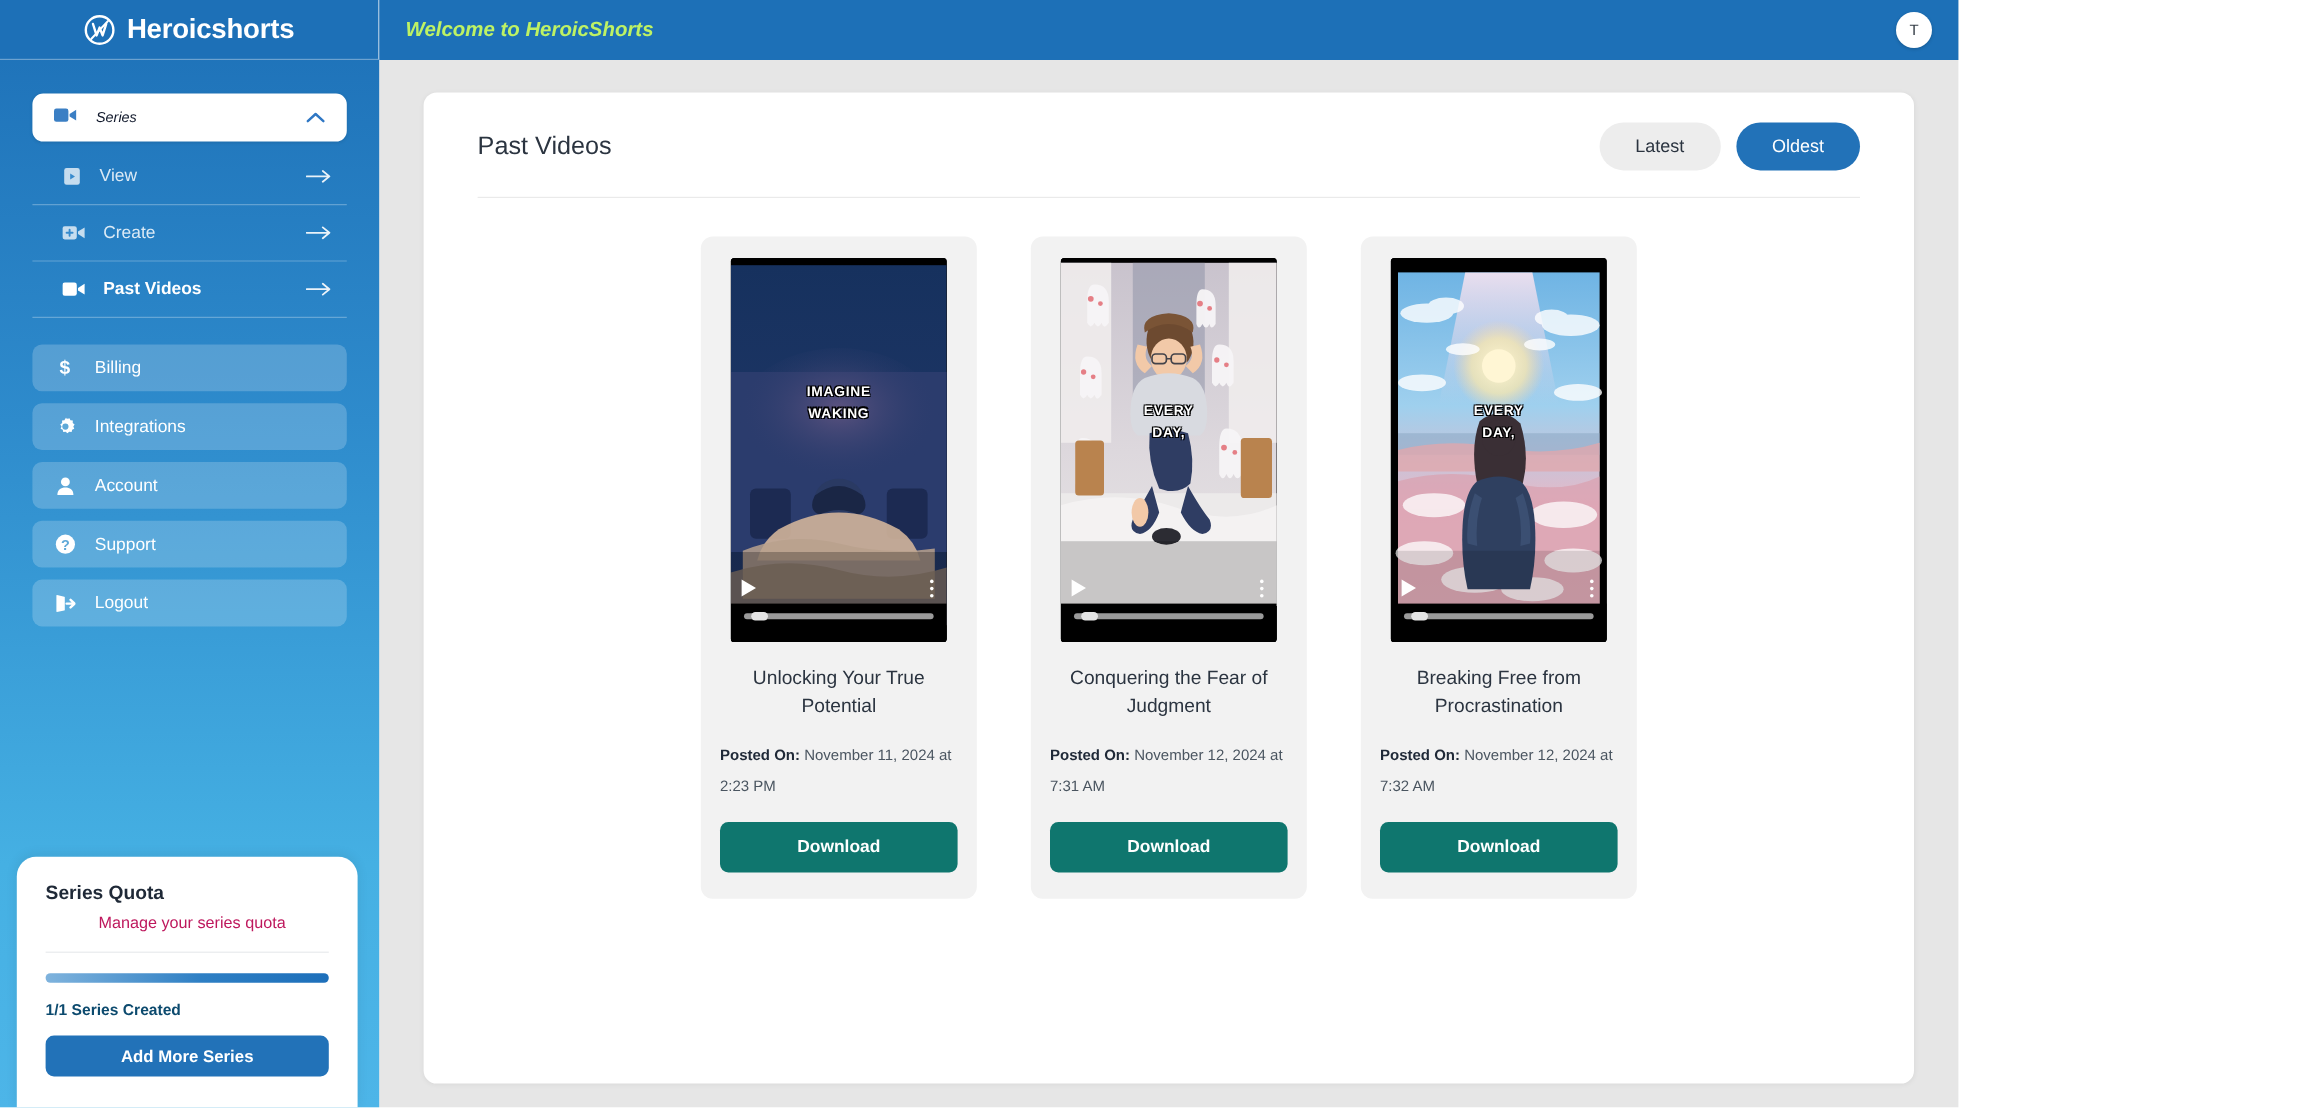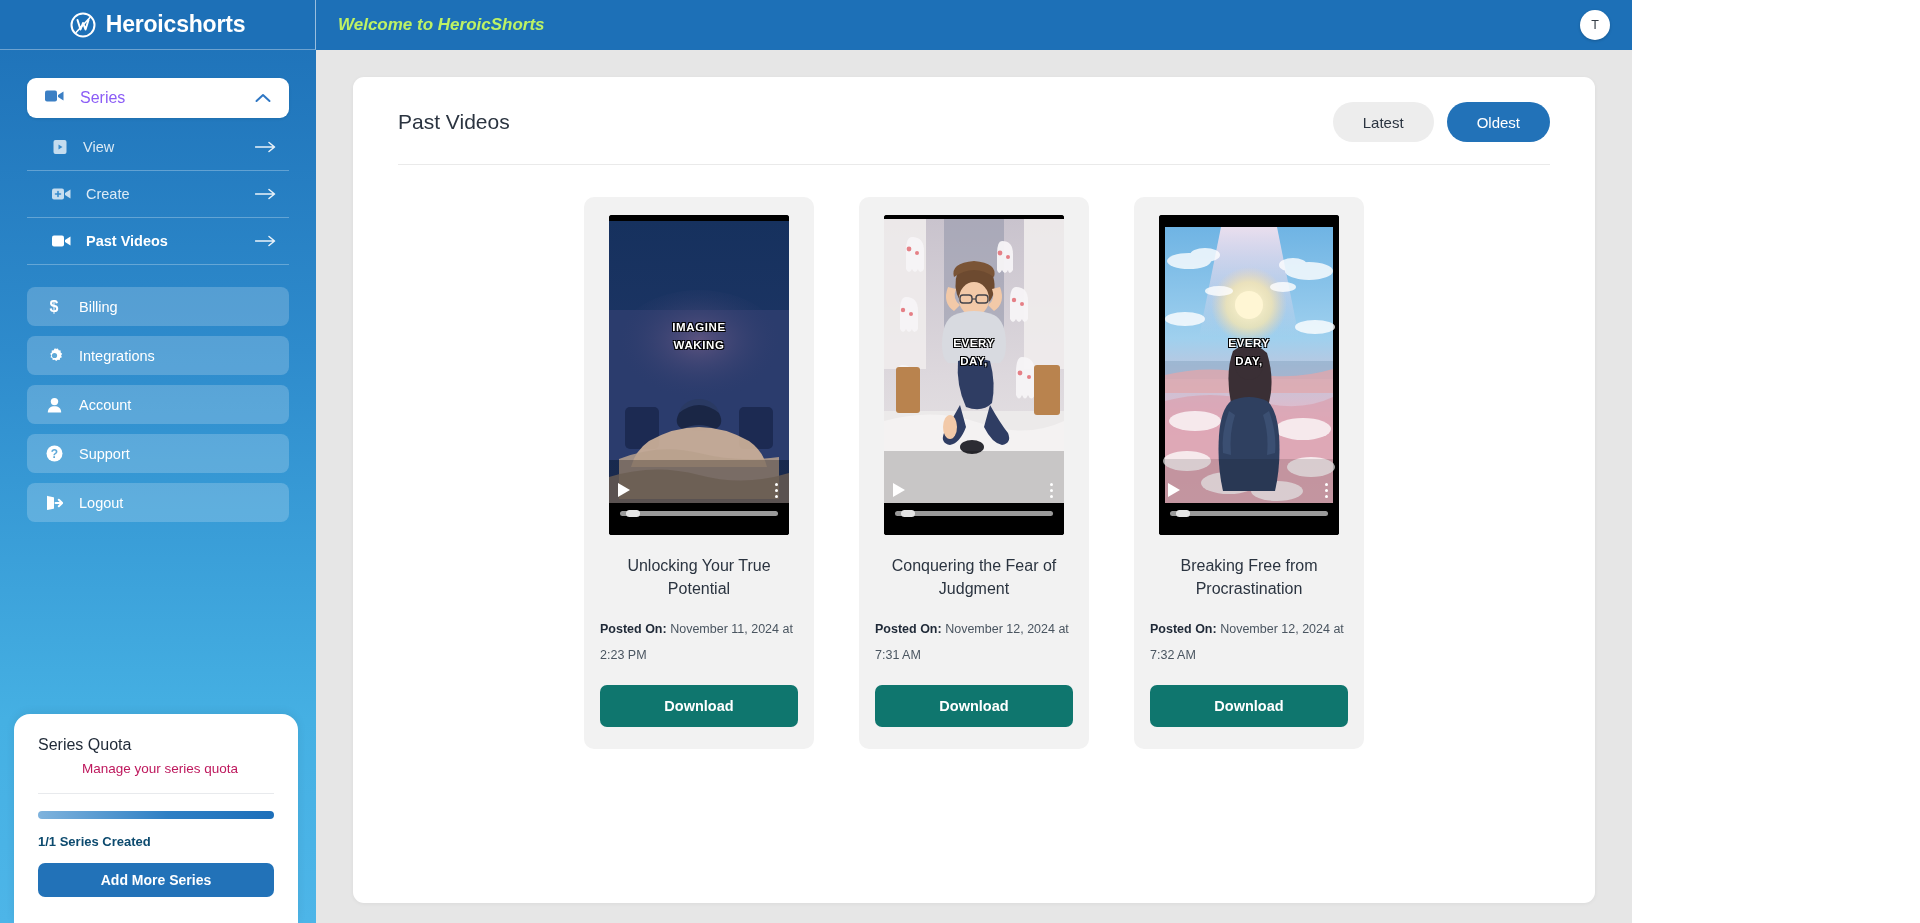--- a/index.html
+++ b/index.html
@@ -60,24 +60,25 @@
     border-radius: 9px;
     height: 40px;
     display: flex;
     align-items: center;
     padding: 0 18px;
     gap: 16px;
     box-shadow: 0 1px 3px rgba(0,0,0,0.10);
     cursor: pointer;
   }
   .nav-primary .label {
-    color: #8b5cf6;
-    font-size: 16px;
+    color: #0f172a;
+    font-size: 12px;
     font-weight: 500;
     flex: 1;
+    font-style: italic;
   }
   .nav-primary .chev { display:flex; align-items:center; }
 
   .subnav { margin-top: 6px; }
   .subnav-item {
     height: 47px;
     display: flex;
     align-items: center;
     gap: 15px;
     padding: 0 12px 0 25px;
@@ -122,21 +123,21 @@
   
   .quota {
     background: #ffffff;
     border-radius: 16px 16px 0 0;
     margin: 0 18px 0 14px;
     padding: 22px 24px 26px 24px;
     box-shadow: 0 -2px 10px rgba(0,0,0,0.07);
   }
   .quota-title {
     font-size: 16px;
-    font-weight: 400;
+    font-weight: 700;
     color: #1f2937;
     margin-bottom: 7px;
   }
   .quota-sub {
     font-size: 13.5px;
     color: #be185d;
     margin-bottom: 17px;
     margin-left: 44px;
   }
   .quota-divider {

